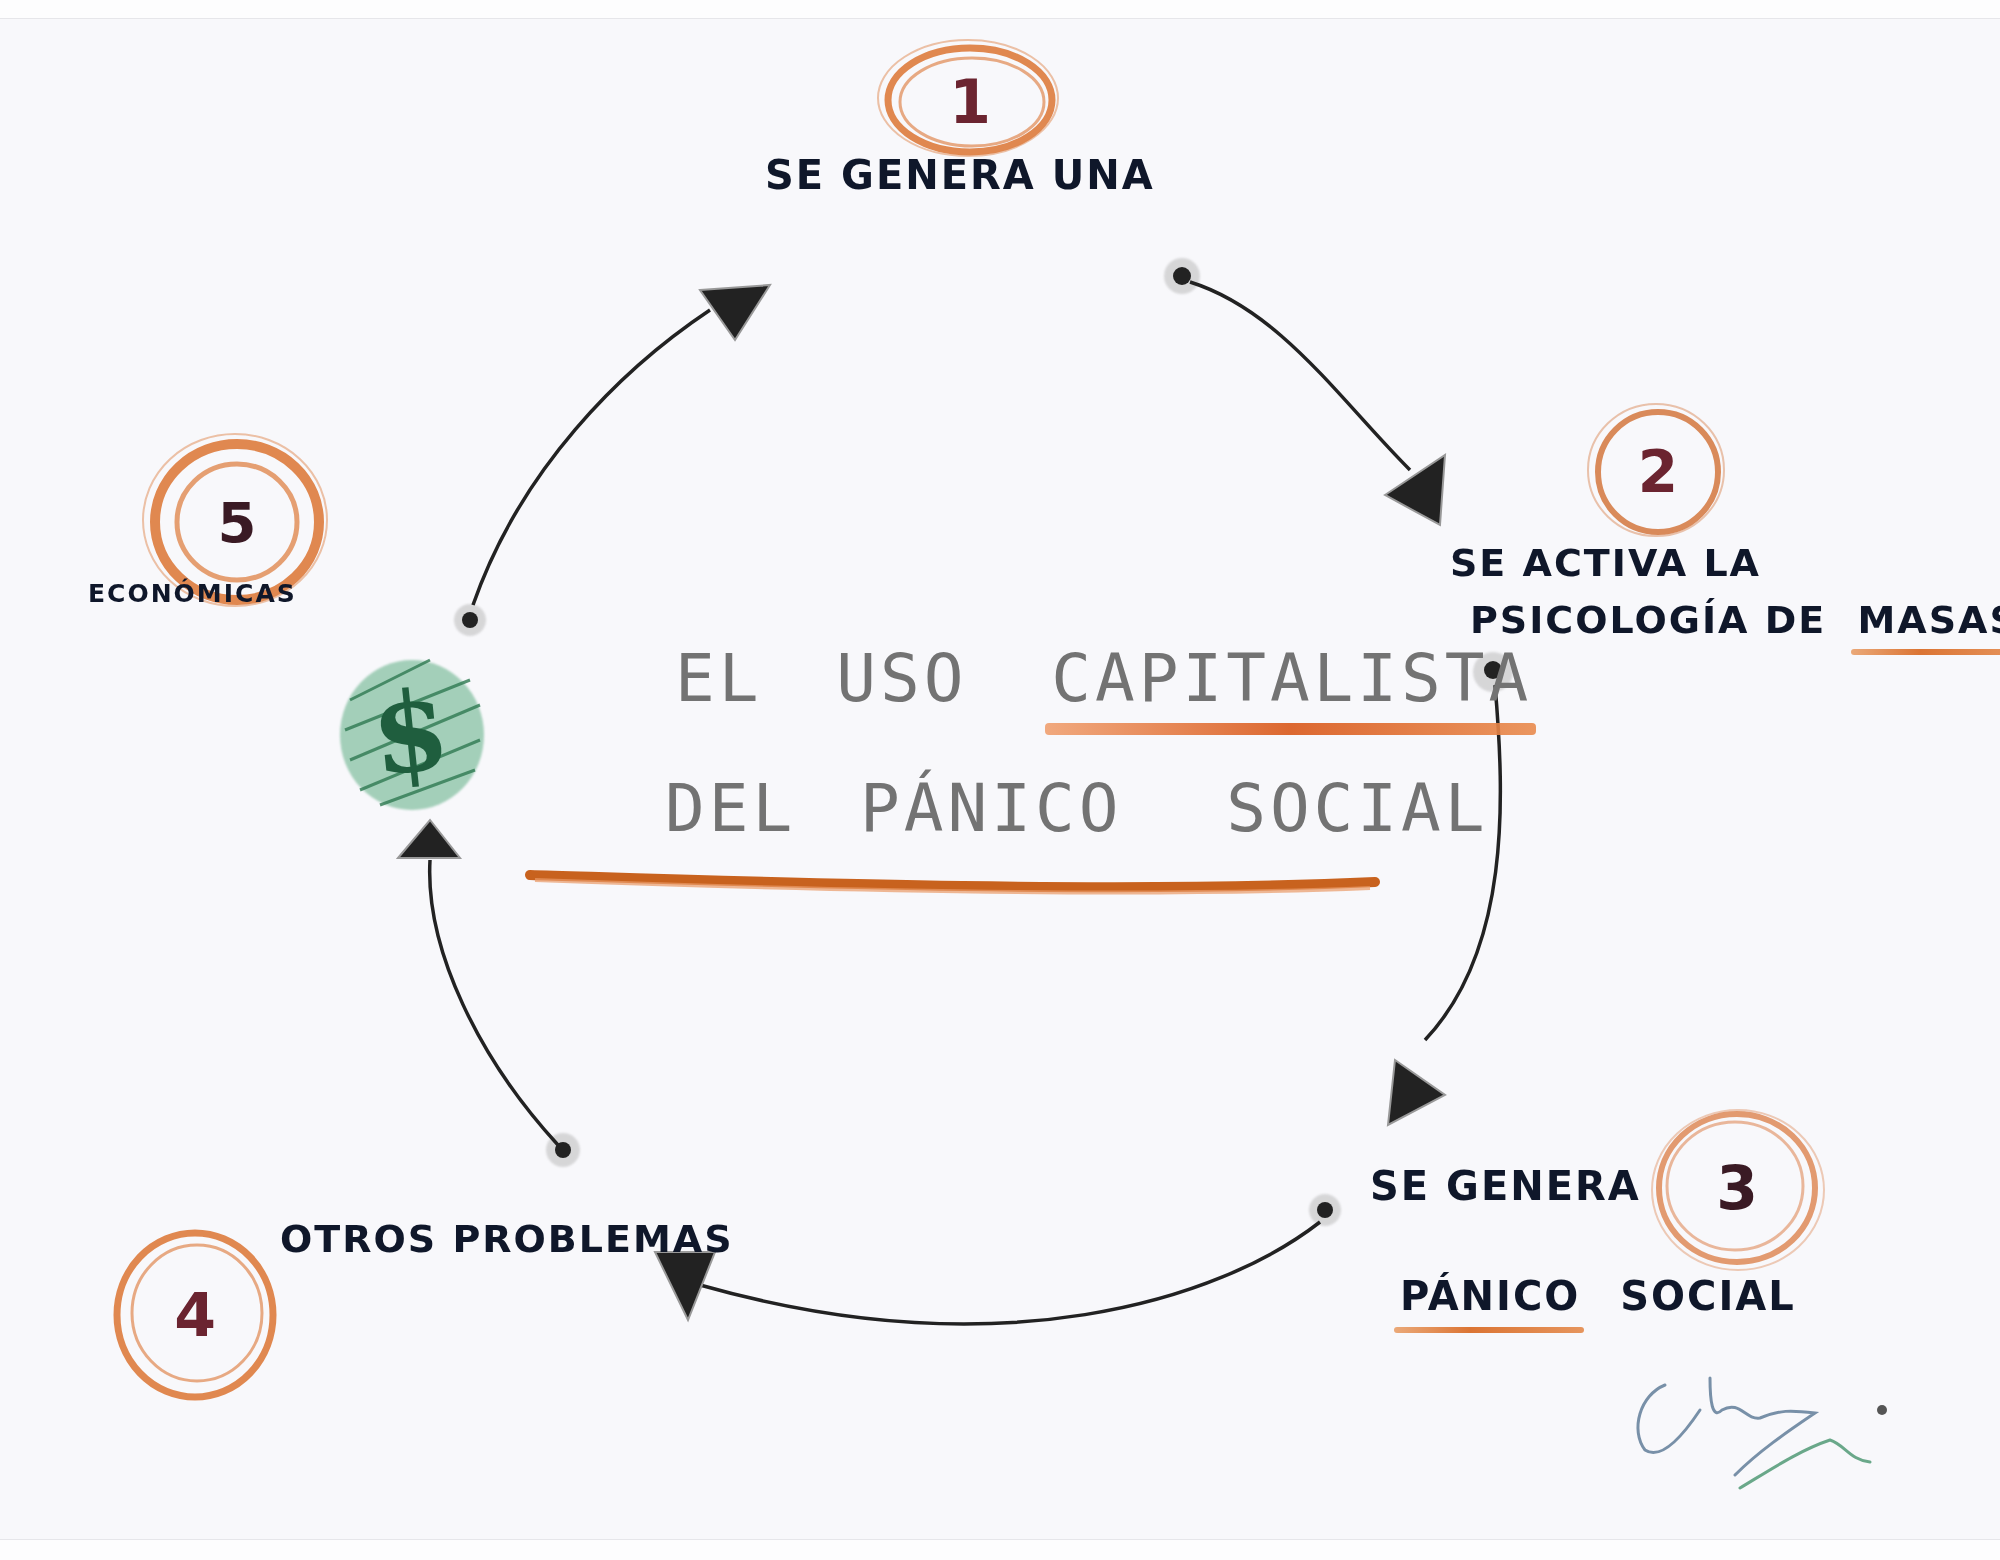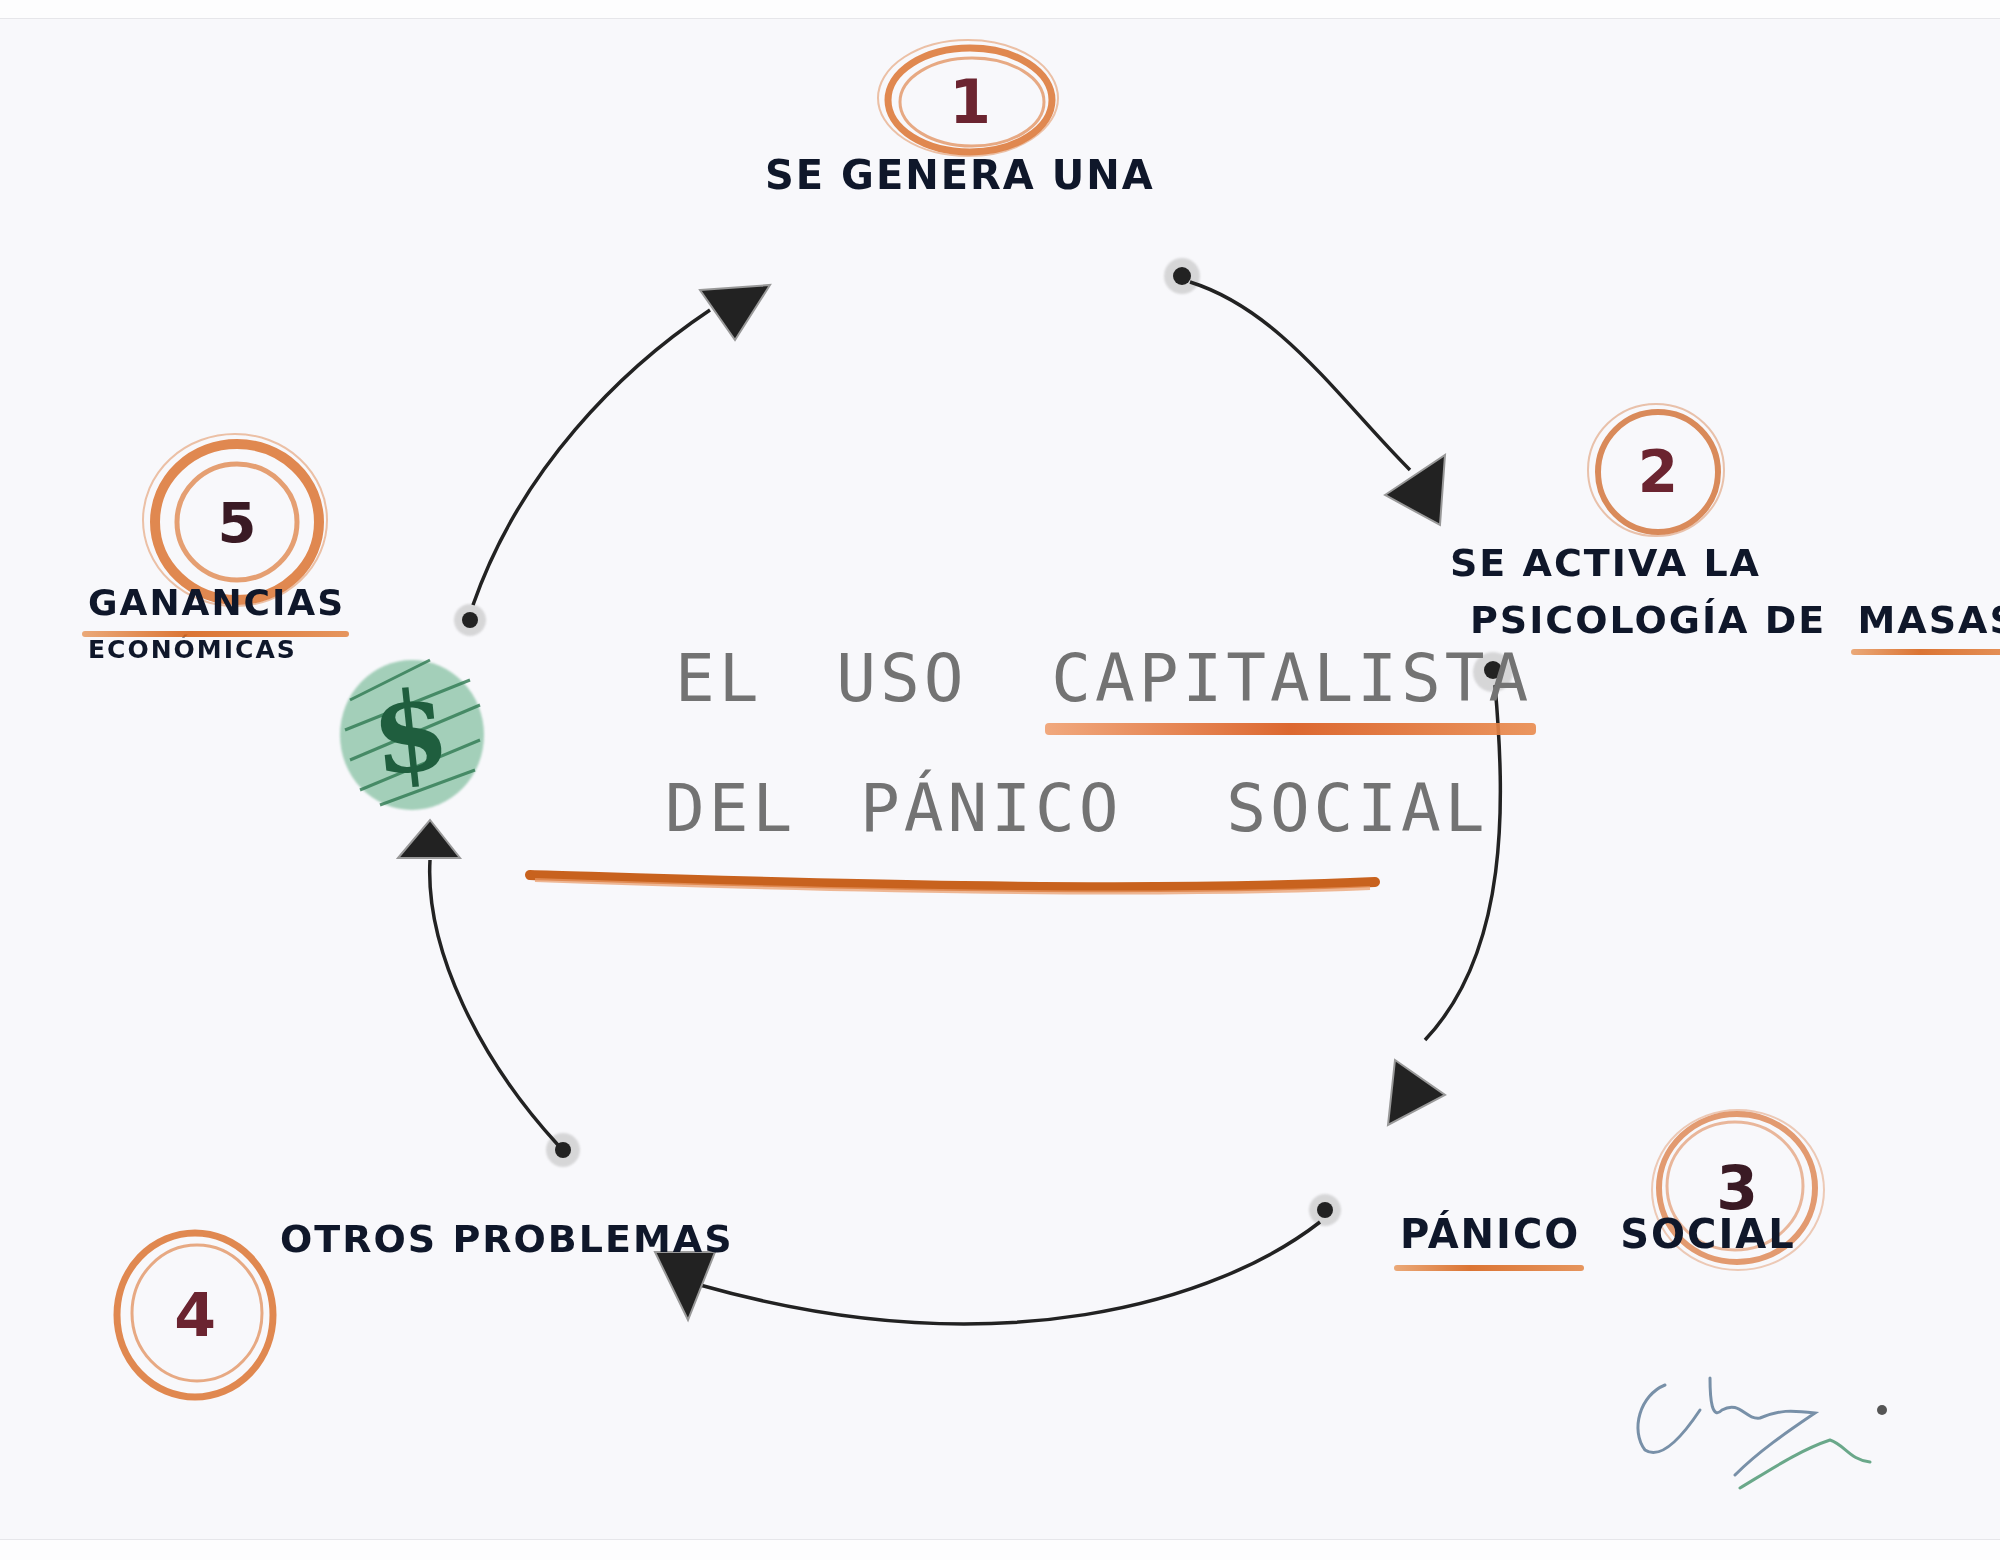--- a/index.html
+++ b/index.html
@@ -164,28 +164,28 @@
 
 <div class="label" style="left:1450px; top:535px; font-size:38px; line-height:1.5;">
   <span class="line">SE ACTIVA LA</span>
   <span class="line" style="margin-left:20px;">
     <span>PSICOLOGÍA DE</span>
     <span class="hl" style="margin-left:16px;">MASAS</span>
   </span>
 </div>
 
 <div class="label" style="left:1370px; top:1155px; font-size:40px; line-height:1.55;">
+  <span class="line">SE GENERA</span>
   <span class="line" style="margin-left:30px;margin-top:48px;">
     <span class="hl">PÁNICO</span>
     <span style="margin-left:24px;">SOCIAL</span>
   </span>
 </div>
 
 <div class="label" style="left:270px; top:1210px; font-size:38px; line-height:1.55;">
   <span class="line" style="margin-left:10px;">OTROS PROBLEMAS</span>
 </div>
 
 <div class="label" style="left:88px; top:575px; font-size:36px; line-height:1.55;">
-  <span class="line"><span class="hl">GANANCIAS</span></span>
   <span class="line" style="font-size:25px;">ECONÓMICAS</span>
 </div>
 
 <div style="position:absolute; left:372px; top:668px; font-size:110px; font-weight:bold; color:#1f5e3e; font-family:'DejaVu Serif', serif; transform:rotate(-6deg);">$</div>
 
 </body></html>

